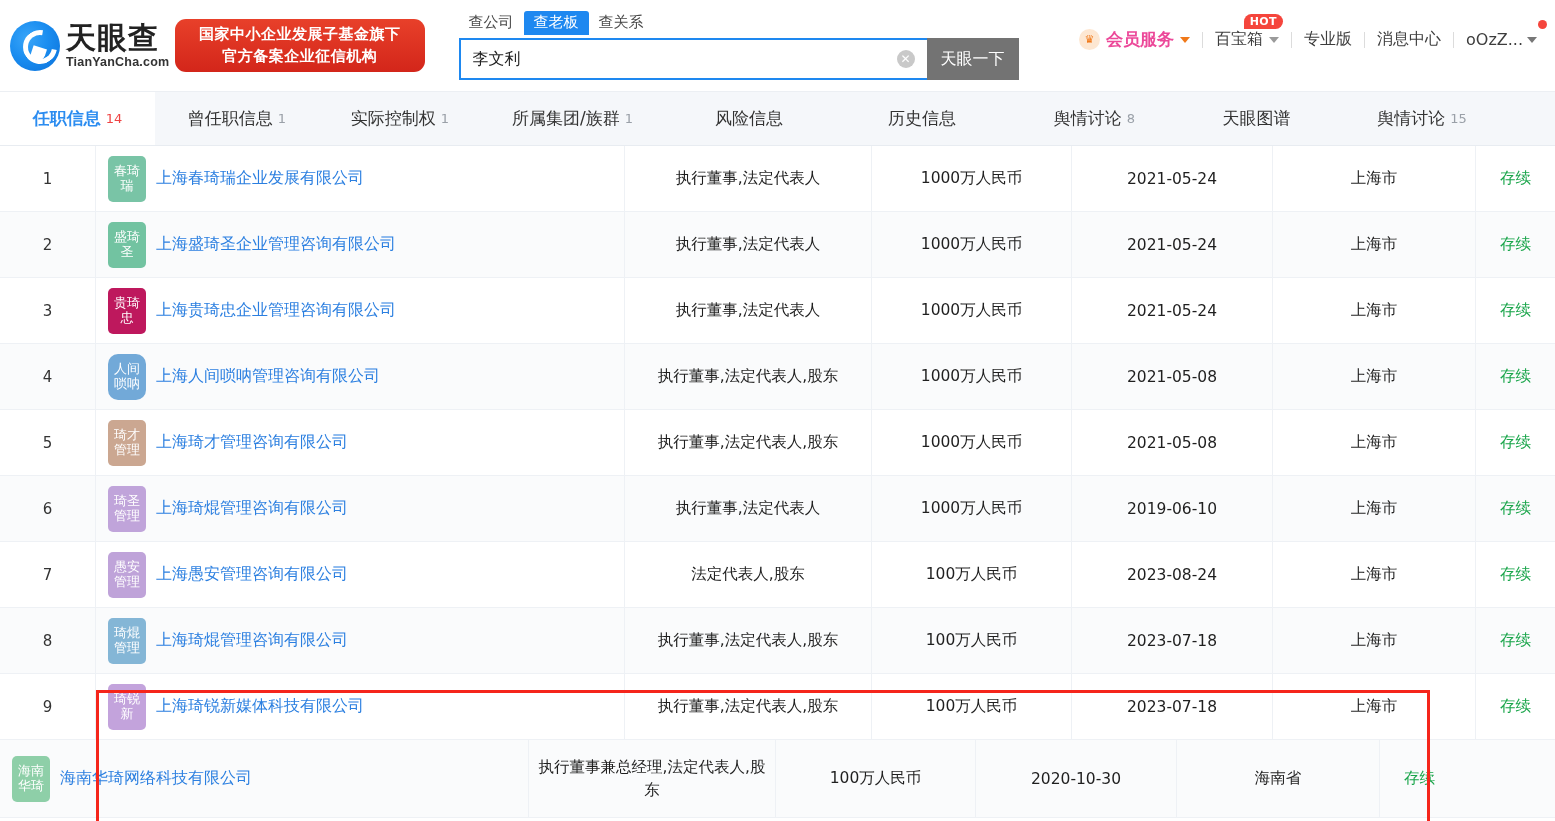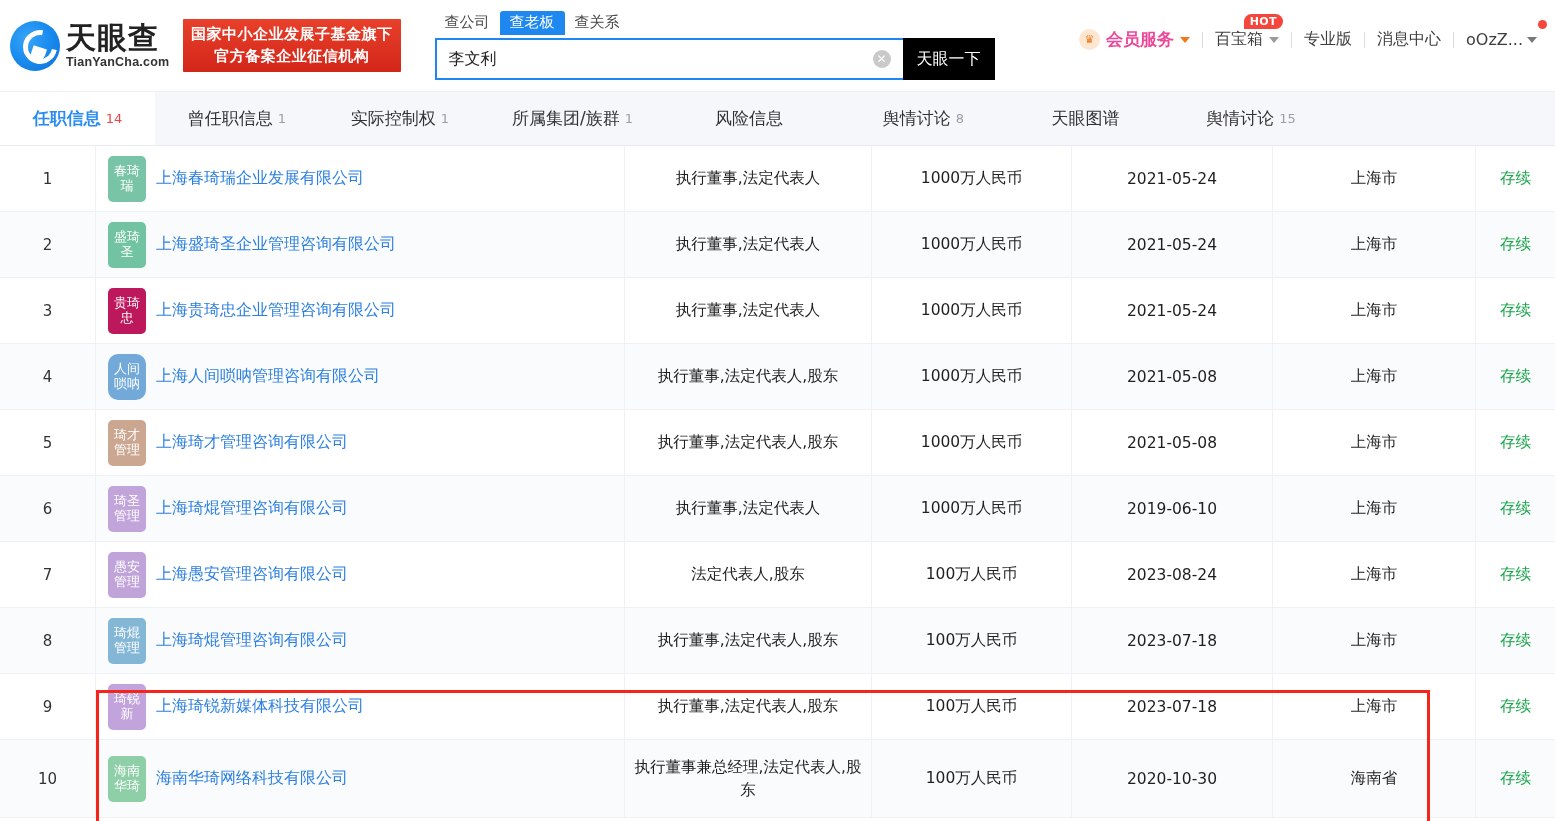--- a/index.html
+++ b/index.html
@@ -53,25 +53,25 @@
   .logo-text { margin-left: 6px; line-height: 1; }
   .logo-cn {
     font-size: 30px; font-weight: 700; color: #222; letter-spacing: 1px;
     font-family: "DejaVu Sans", sans-serif;
   }
   .logo-en {
     font-size: 12.5px; font-weight: 700; color: #333; letter-spacing: 0.2px;
     margin-top: 3px;
   }
   .badge-red {
-    margin-left: 8px;
+    margin-left: 0;
     background: linear-gradient(180deg,#e8402a 0%,#d3261a 100%);
     color: #fff;
-    border-radius: 1px;
-    padding: 5px 8px;
+    border-radius: 11px;
+    padding: 5px 24px;
     text-align: center;
     line-height: 1.45;
     font-size: 15px;
     font-weight: 700;
     letter-spacing: 0.5px;
     font-family: "DejaVu Sans", sans-serif;
   }
 
   .search-area { margin-left: 34px; width: 560px; position: relative; }
   .search-tabs { display: flex; align-items: flex-end; height: 24px; }
@@ -96,21 +96,21 @@
   }
   .clear-icon {
     position: absolute; right: 12px; top: 50%;
     transform: translateY(-50%);
     width: 18px; height: 18px; border-radius: 50%;
     background: #c9c9c9; color: #fff; font-size: 12px;
     display: flex; align-items: center; justify-content: center;
     cursor: pointer; font-family: "DejaVu Sans", sans-serif;
   }
   .search-btn {
-    width: 92px; background: #000000; color: #fff;
+    width: 92px; background: #737373; color: #fff;
     border: none; font-size: 16px; cursor: pointer;
     font-family: "DejaVu Sans", sans-serif;
   }
 
   .header-right {
     position: absolute; right: 6px; top: 28px;
     display: flex; align-items: center; font-size: 16px;
   }
   .hr-item {
     display: flex; align-items: center; padding: 0 12px;
@@ -291,20 +291,24 @@
     <span class="cnt">1</span>
   </div>
   <div class="tab" style="width:183px">
     <span>所属集团/族群</span>
     <span class="cnt">1</span>
   </div>
   <div class="tab" style="width:175px">
     <span>风险信息</span>
     <span class="cnt"></span>
   </div>
+  <div class="tab" style="width:171px">
+    <span>历史信息</span>
+    <span class="cnt"></span>
+  </div>
   <div class="tab" style="width:169px">
     <span>舆情讨论</span>
     <span class="cnt">8</span>
   </div>
   <div class="tab" style="width:160px">
     <span>天眼图谱</span>
     <span class="cnt"></span>
   </div>
   <div class="tab" style="width:166px">
     <span>舆情讨论</span>
@@ -533,21 +537,20 @@
           <span>2023-07-18</span>
         </div>
         <div class="cell c-area">
           <span>上海市</span>
         </div>
         <div class="cell c-status" style="color: rgb(25, 165, 74);">
           <span>存续</span>
         </div>
       </div>
       <div class="trow alt" style="height: 78px;">
-        <div class="cell c-idx">10</div>
         <div class="cell c-name">
           <div class="avatar" style="background: rgb(142, 207, 168);">
             <i>海南</i>
             <i>华琦</i>
           </div>
           <span class="cname">海南华琦网络科技有限公司</span>
         </div>
         <div class="cell c-role">
           <span>执行董事兼总经理,法定代表人,股东</span>
         </div>

